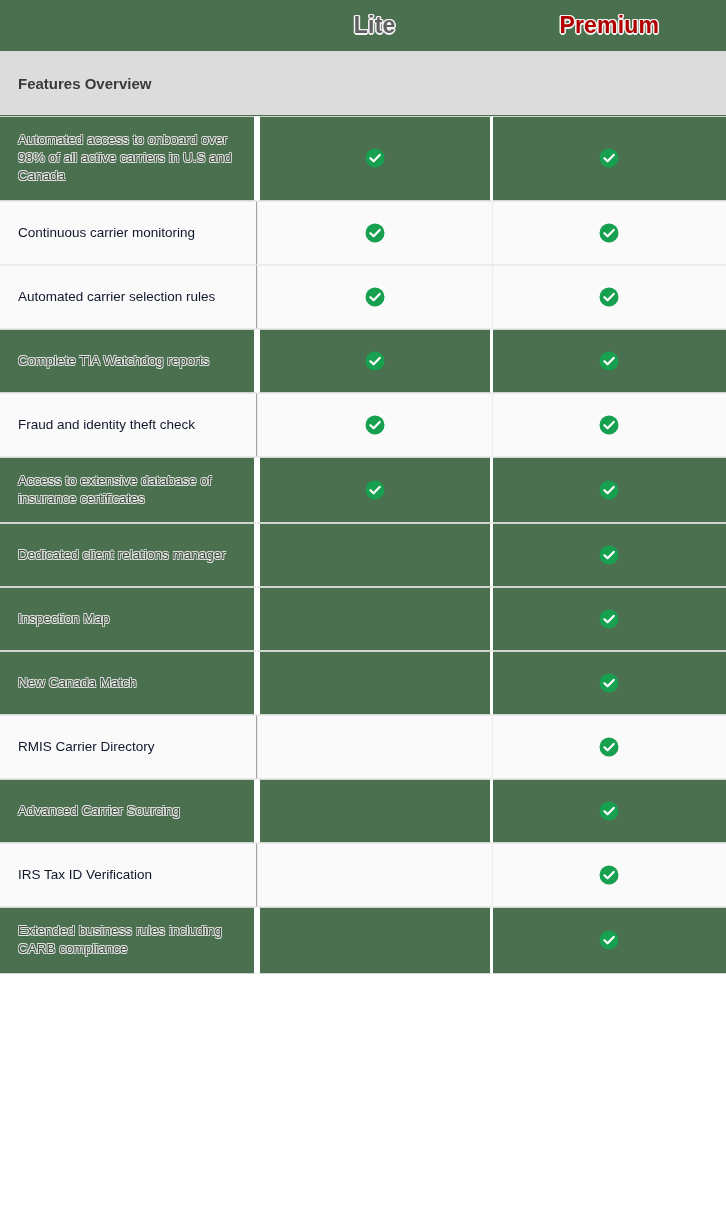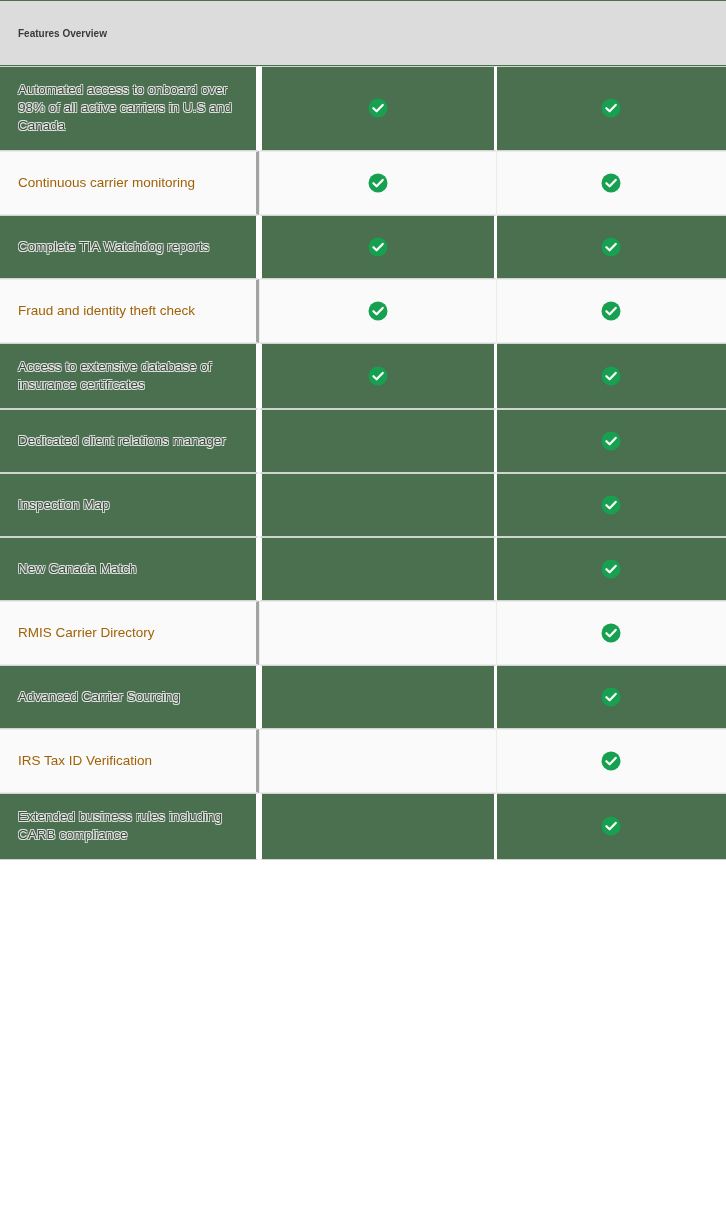--- a/index.html
+++ b/index.html
@@ -62,21 +62,21 @@
        0px -1.5px 0 #f2f2f2, 0px 1.5px 0 #f2f2f2,
       -1.5px 0 0 #f2f2f2, 1.5px 0 0 #f2f2f2;
   }
 
   
   .section-header-cell {
     background: #dcdcdc;
     height: 64px;
     padding: 0 0 0 18px;
     vertical-align: middle;
-    font-size: 10px;
+    font-size: 15px;
     font-weight: bold;
     color: #3a3a3a;
     border-top: 1px solid #4a7050;
     border-bottom: 1px solid #4a7050;
   }
 
   
   tr.row-green > td {
     background: #4a7050;
     border-top: 1px solid #cfd6cf;
@@ -90,22 +90,22 @@
 
   td.feature-cell {
     width: 233px;
     padding: 14px 18px 14px 18px;
     vertical-align: middle;
     font-size: 13.5px;
     line-height: 1.35;
     border-right: 1px solid #e6e6e6;
   }
   tr.row-white td.feature-cell {
-    color: #a16207;
-    border-right: 3px solid #a3a3a3;
+    color: #0f172a;
+    border-right: 1px solid #a3a3a3;
   }
   tr.row-green td.feature-cell {
     color: #3f4a40;
     border-right: 3px solid #ffffff;
     text-shadow:
       -0.7px -0.7px 0 #dfe5df,  0.7px -0.7px 0 #dfe5df,
       -0.7px  0.7px 0 #dfe5df,  0.7px  0.7px 0 #dfe5df;
   }
 
   td.check-cell {
@@ -134,20 +134,29 @@
   }
   .check-icon svg { display: block; }
 
   .empty-mark { display: inline-block; width: 20px; height: 20px; }
 </style>
 </head>
 <body>
 
 <table class="pricing-table">
   <thead>
+    <tr class="plan-header-row">
+      <th class="plan-header-cell plan-feature-spacer"></th>
+      <th class="plan-header-cell plan-col-lite">
+        <span class="plan-name lite">Lite</span>
+      </th>
+      <th class="plan-header-cell plan-col-premium">
+        <span class="plan-name premium">Premium</span>
+      </th>
+    </tr>
     <tr>
       <td class="section-header-cell" colspan="3">Features Overview</td>
     </tr>
   </thead>
   <tbody id="rows-body">
       <tr class="row-green">
         <td class="feature-cell">Automated access to onboard over 98% of all active carriers in U.S and Canada</td>
         <td class="check-cell col-lite"><span class="check-icon"><svg viewBox="0 0 20 20" width="20" height="20" aria-hidden="true">
               <circle cx="10" cy="10" r="9.5" fill="#17a04f"></circle>
               <path d="M5.4 10.2 L8.6 13.3 L14.7 6.9" fill="none" stroke="#ffffff" stroke-width="2.2" stroke-linecap="round" stroke-linejoin="round"></path>
@@ -161,20 +170,31 @@
         <td class="feature-cell">Continuous carrier monitoring</td>
         <td class="check-cell col-lite"><span class="check-icon"><svg viewBox="0 0 20 20" width="20" height="20" aria-hidden="true">
               <circle cx="10" cy="10" r="9.5" fill="#17a04f"></circle>
               <path d="M5.4 10.2 L8.6 13.3 L14.7 6.9" fill="none" stroke="#ffffff" stroke-width="2.2" stroke-linecap="round" stroke-linejoin="round"></path>
             </svg></span></td>
         <td class="check-cell col-premium"><span class="check-icon"><svg viewBox="0 0 20 20" width="20" height="20" aria-hidden="true">
               <circle cx="10" cy="10" r="9.5" fill="#17a04f"></circle>
               <path d="M5.4 10.2 L8.6 13.3 L14.7 6.9" fill="none" stroke="#ffffff" stroke-width="2.2" stroke-linecap="round" stroke-linejoin="round"></path>
             </svg></span></td>
       </tr>
+      <tr class="row-white">
+        <td class="feature-cell">Automated carrier selection rules</td>
+        <td class="check-cell col-lite"><span class="check-icon"><svg viewBox="0 0 20 20" width="20" height="20" aria-hidden="true">
+              <circle cx="10" cy="10" r="9.5" fill="#17a04f"></circle>
+              <path d="M5.4 10.2 L8.6 13.3 L14.7 6.9" fill="none" stroke="#ffffff" stroke-width="2.2" stroke-linecap="round" stroke-linejoin="round"></path>
+            </svg></span></td>
+        <td class="check-cell col-premium"><span class="check-icon"><svg viewBox="0 0 20 20" width="20" height="20" aria-hidden="true">
+              <circle cx="10" cy="10" r="9.5" fill="#17a04f"></circle>
+              <path d="M5.4 10.2 L8.6 13.3 L14.7 6.9" fill="none" stroke="#ffffff" stroke-width="2.2" stroke-linecap="round" stroke-linejoin="round"></path>
+            </svg></span></td>
+      </tr>
       <tr class="row-green">
         <td class="feature-cell">Complete TIA Watchdog reports</td>
         <td class="check-cell col-lite"><span class="check-icon"><svg viewBox="0 0 20 20" width="20" height="20" aria-hidden="true">
               <circle cx="10" cy="10" r="9.5" fill="#17a04f"></circle>
               <path d="M5.4 10.2 L8.6 13.3 L14.7 6.9" fill="none" stroke="#ffffff" stroke-width="2.2" stroke-linecap="round" stroke-linejoin="round"></path>
             </svg></span></td>
         <td class="check-cell col-premium"><span class="check-icon"><svg viewBox="0 0 20 20" width="20" height="20" aria-hidden="true">
               <circle cx="10" cy="10" r="9.5" fill="#17a04f"></circle>
               <path d="M5.4 10.2 L8.6 13.3 L14.7 6.9" fill="none" stroke="#ffffff" stroke-width="2.2" stroke-linecap="round" stroke-linejoin="round"></path>
             </svg></span></td>

